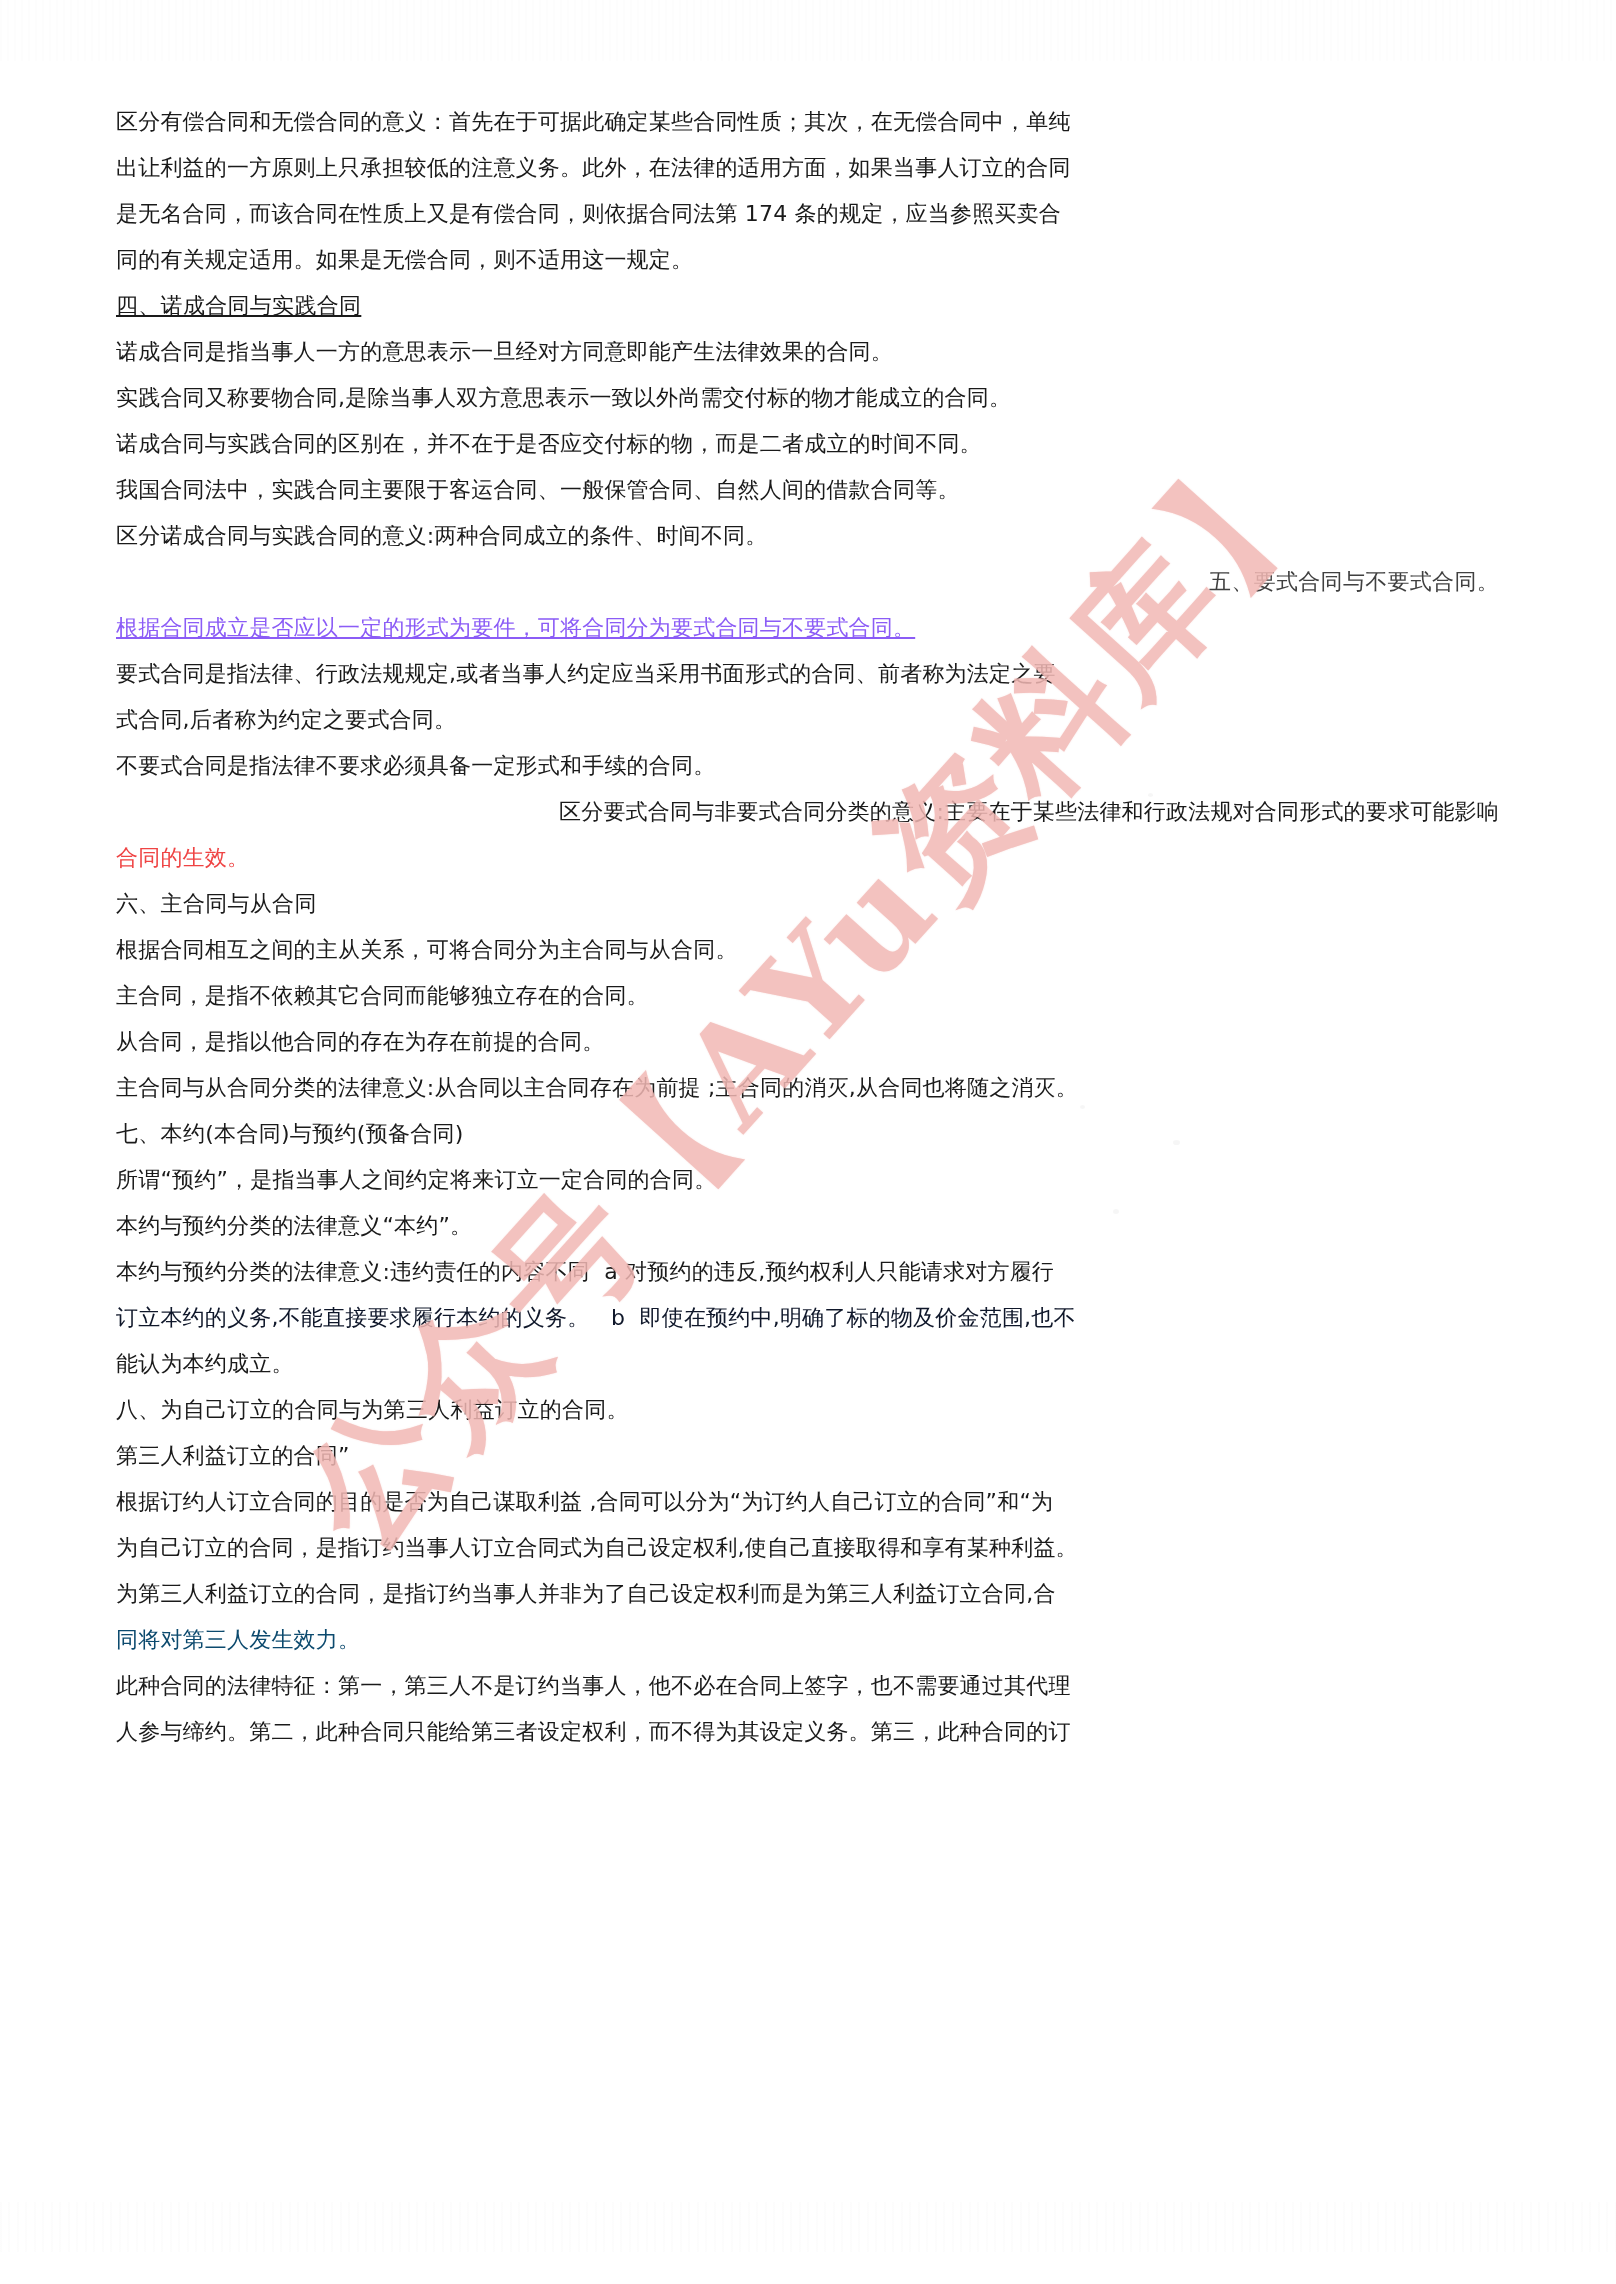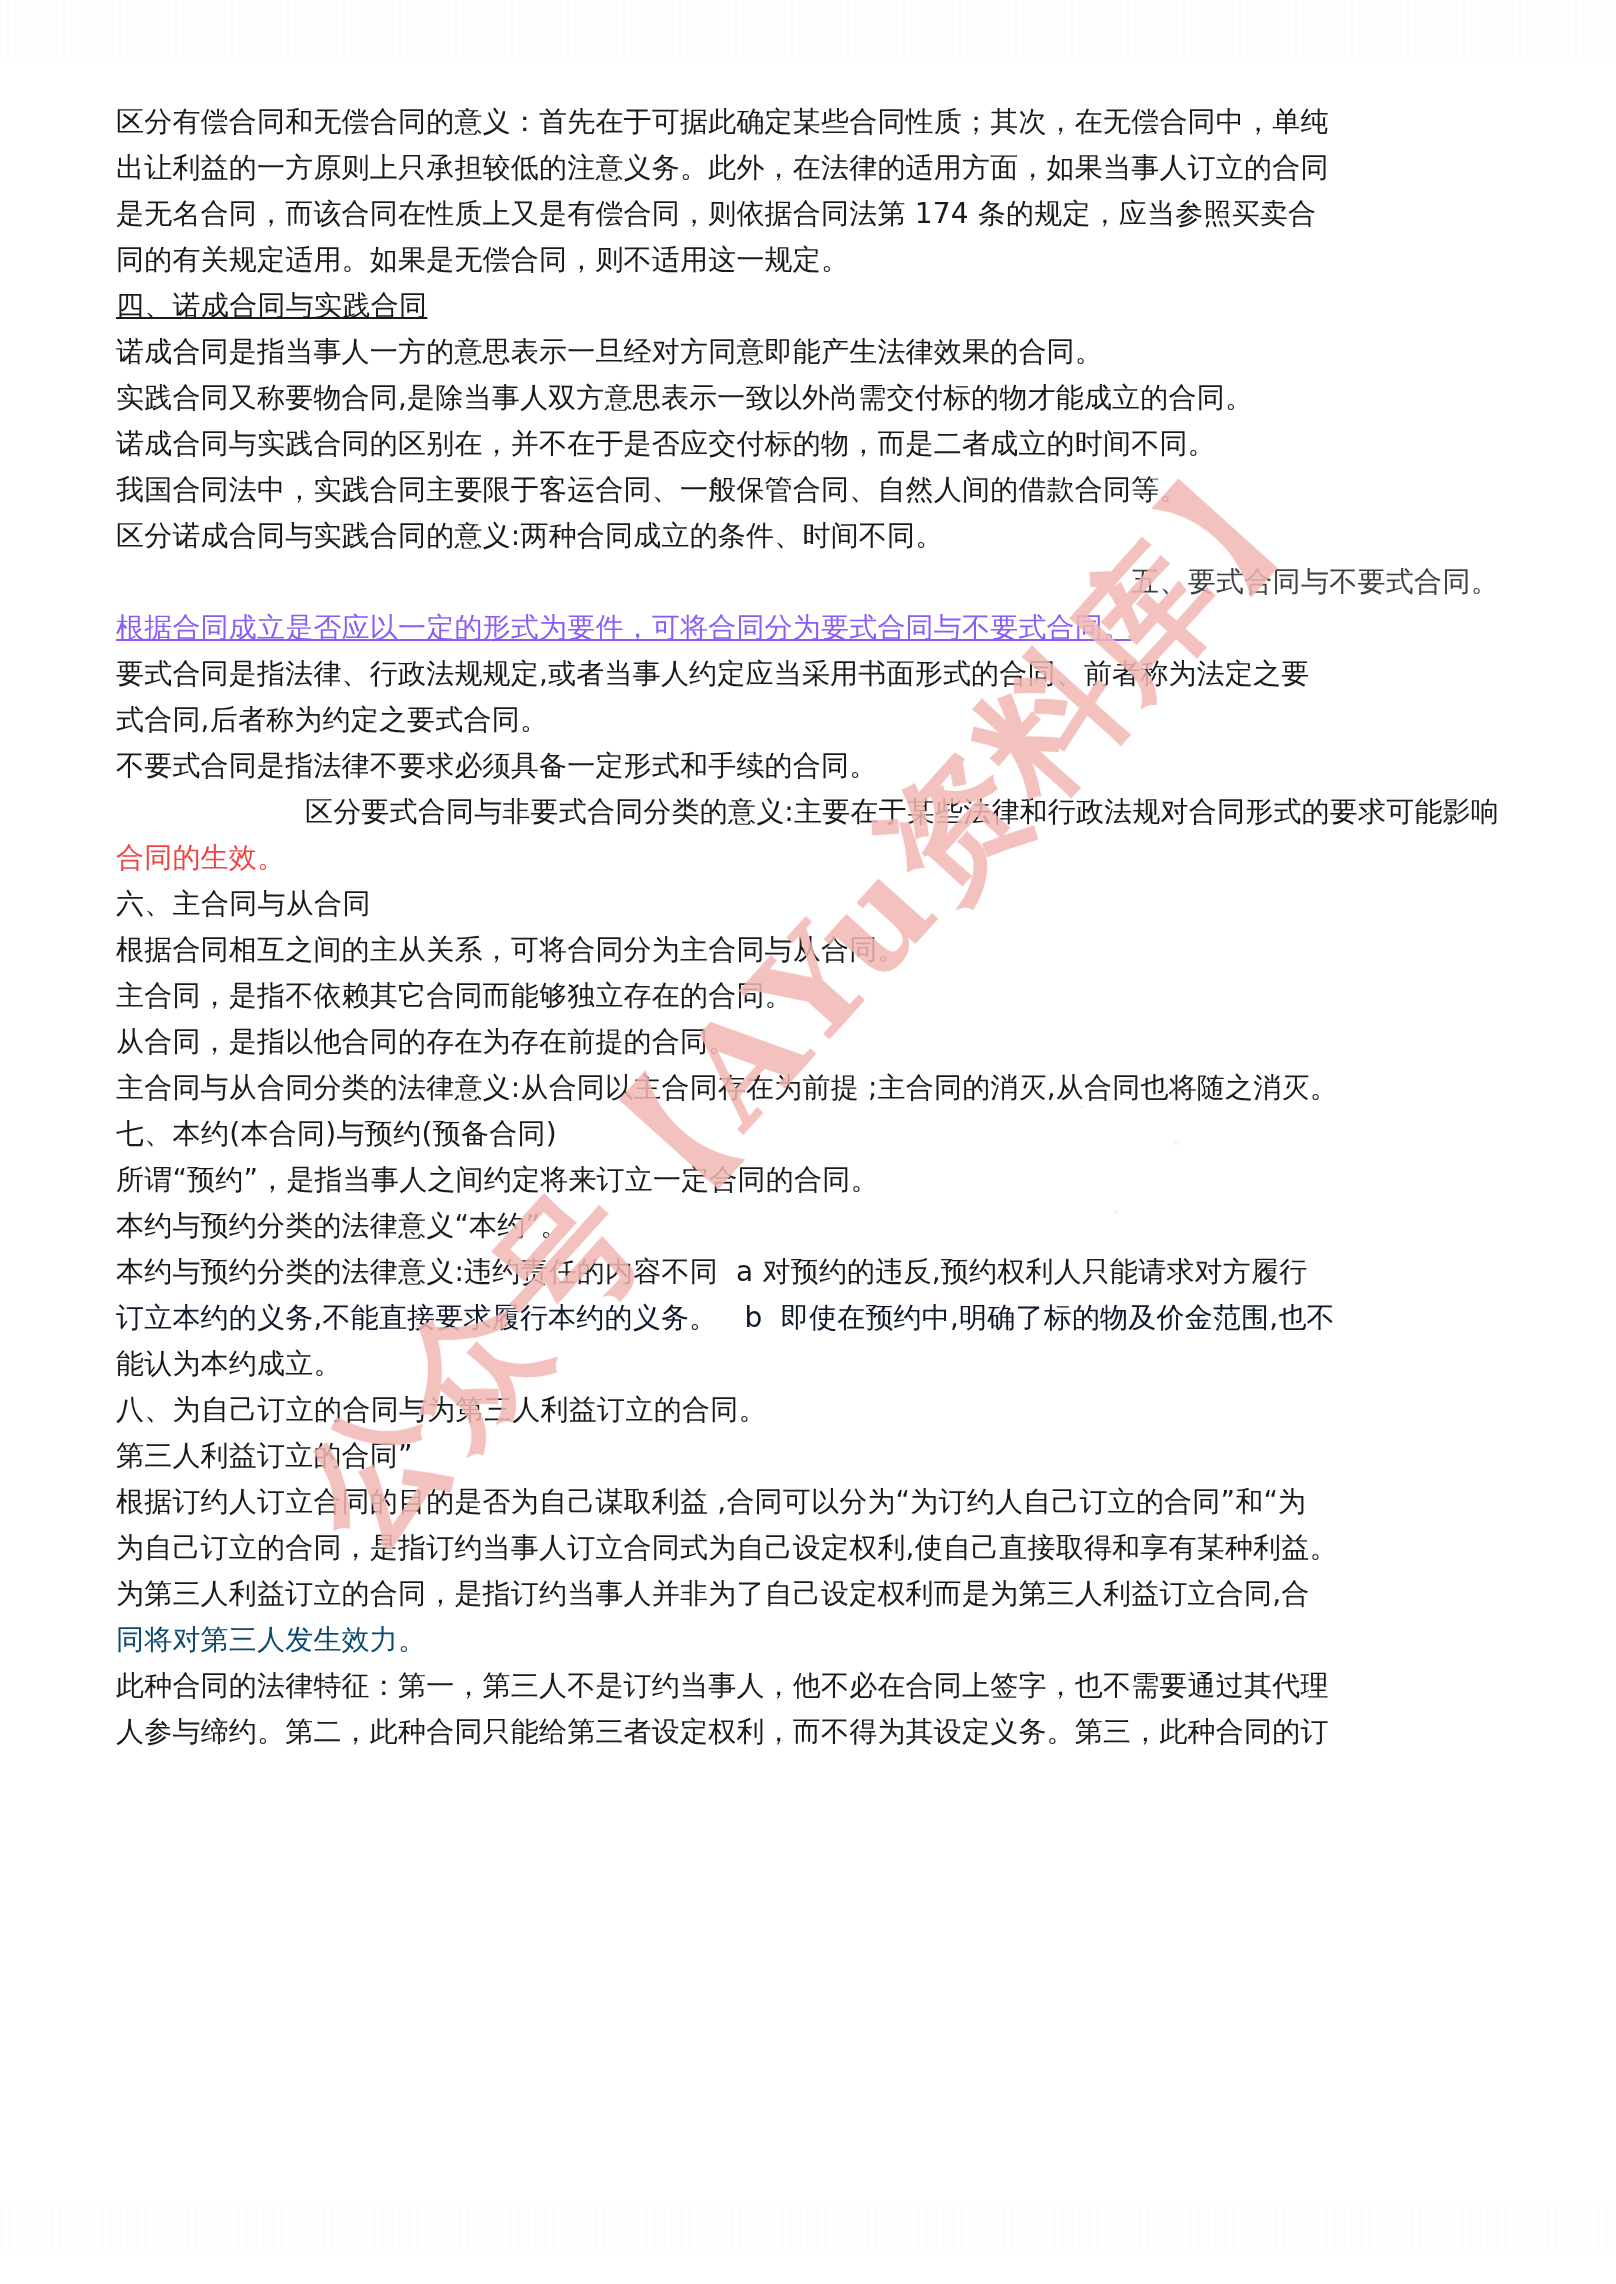--- a/index.html
+++ b/index.html
@@ -65,21 +65,21 @@
 
   
   #doc-body {
     position:absolute;
     left:116px; top:99px;
     width:1383px;
     z-index:2;
   }
   .doc-line {
     color:#1a1a1a;
-    font-size:28px;
+    font-size:22px;
     line-height:46px;
     letter-spacing:0.2px;
     white-space:pre;
     font-weight:400;
   }
   .doc-line.heading { letter-spacing:0.3px; }
 </style>
 </head>
 <body>
 

